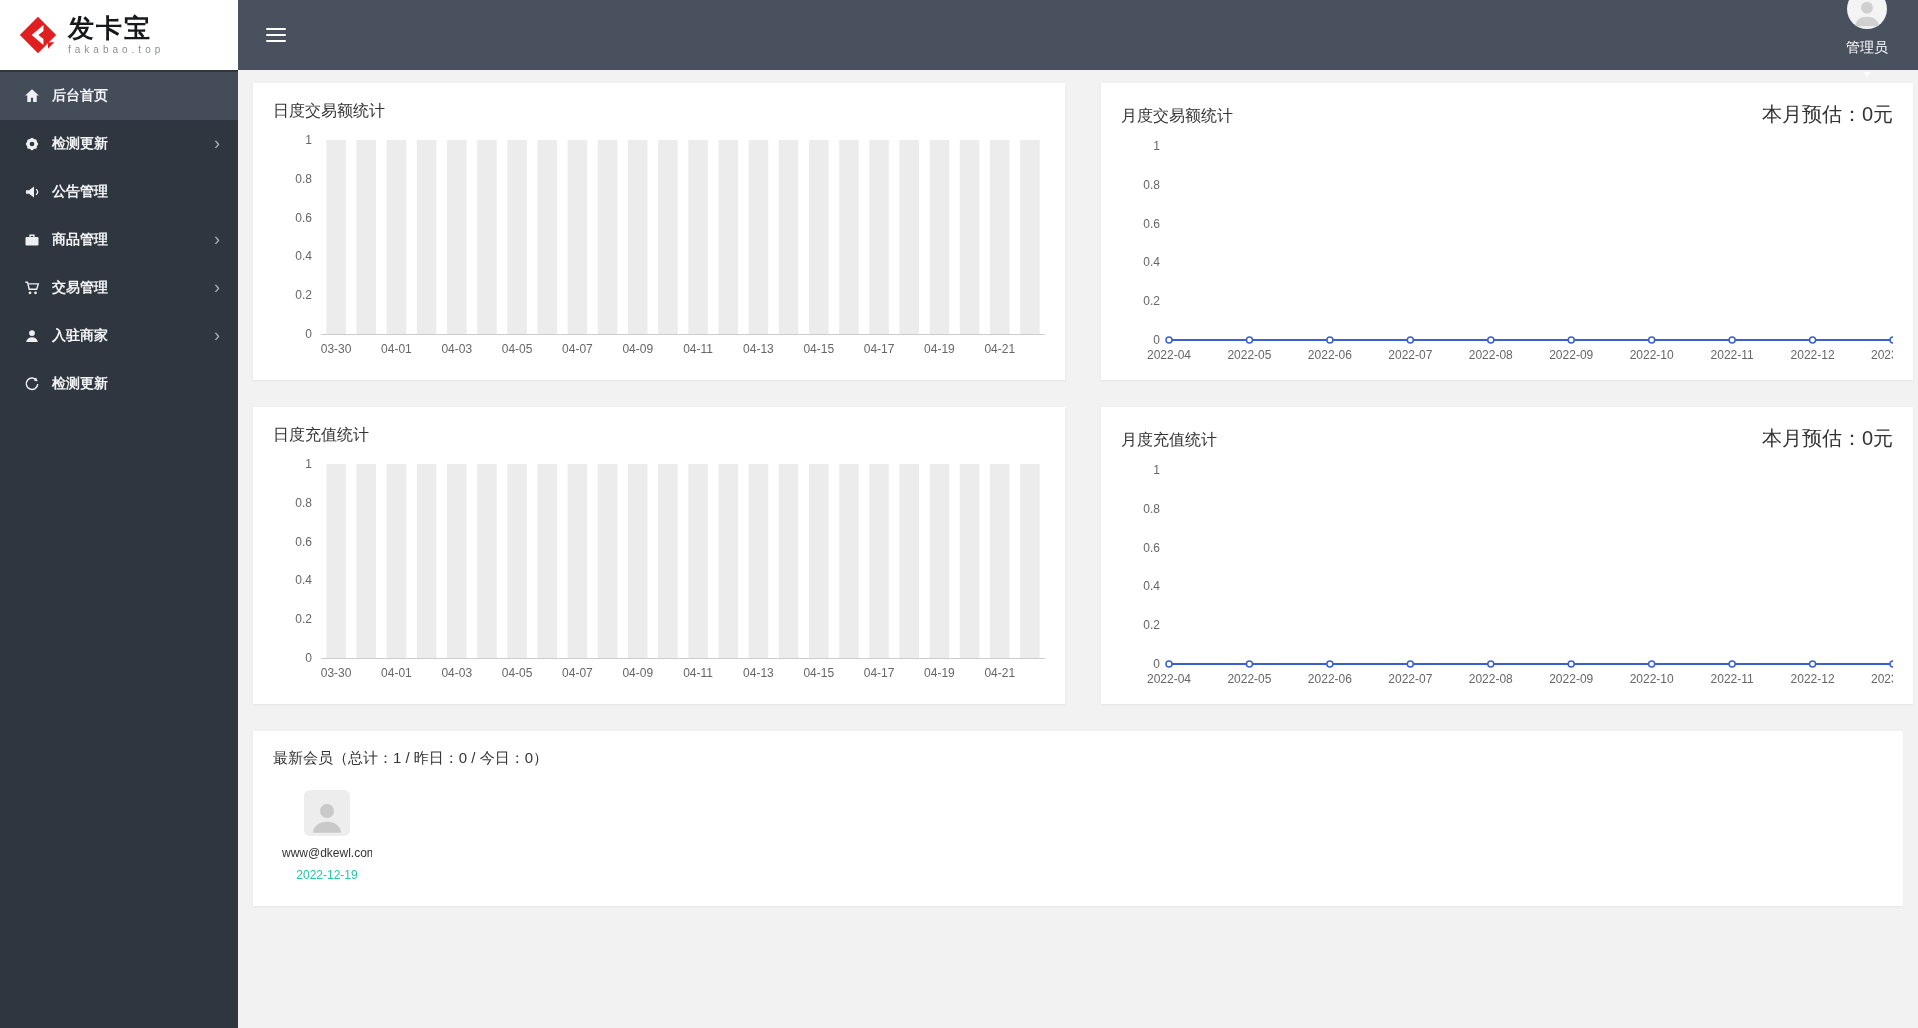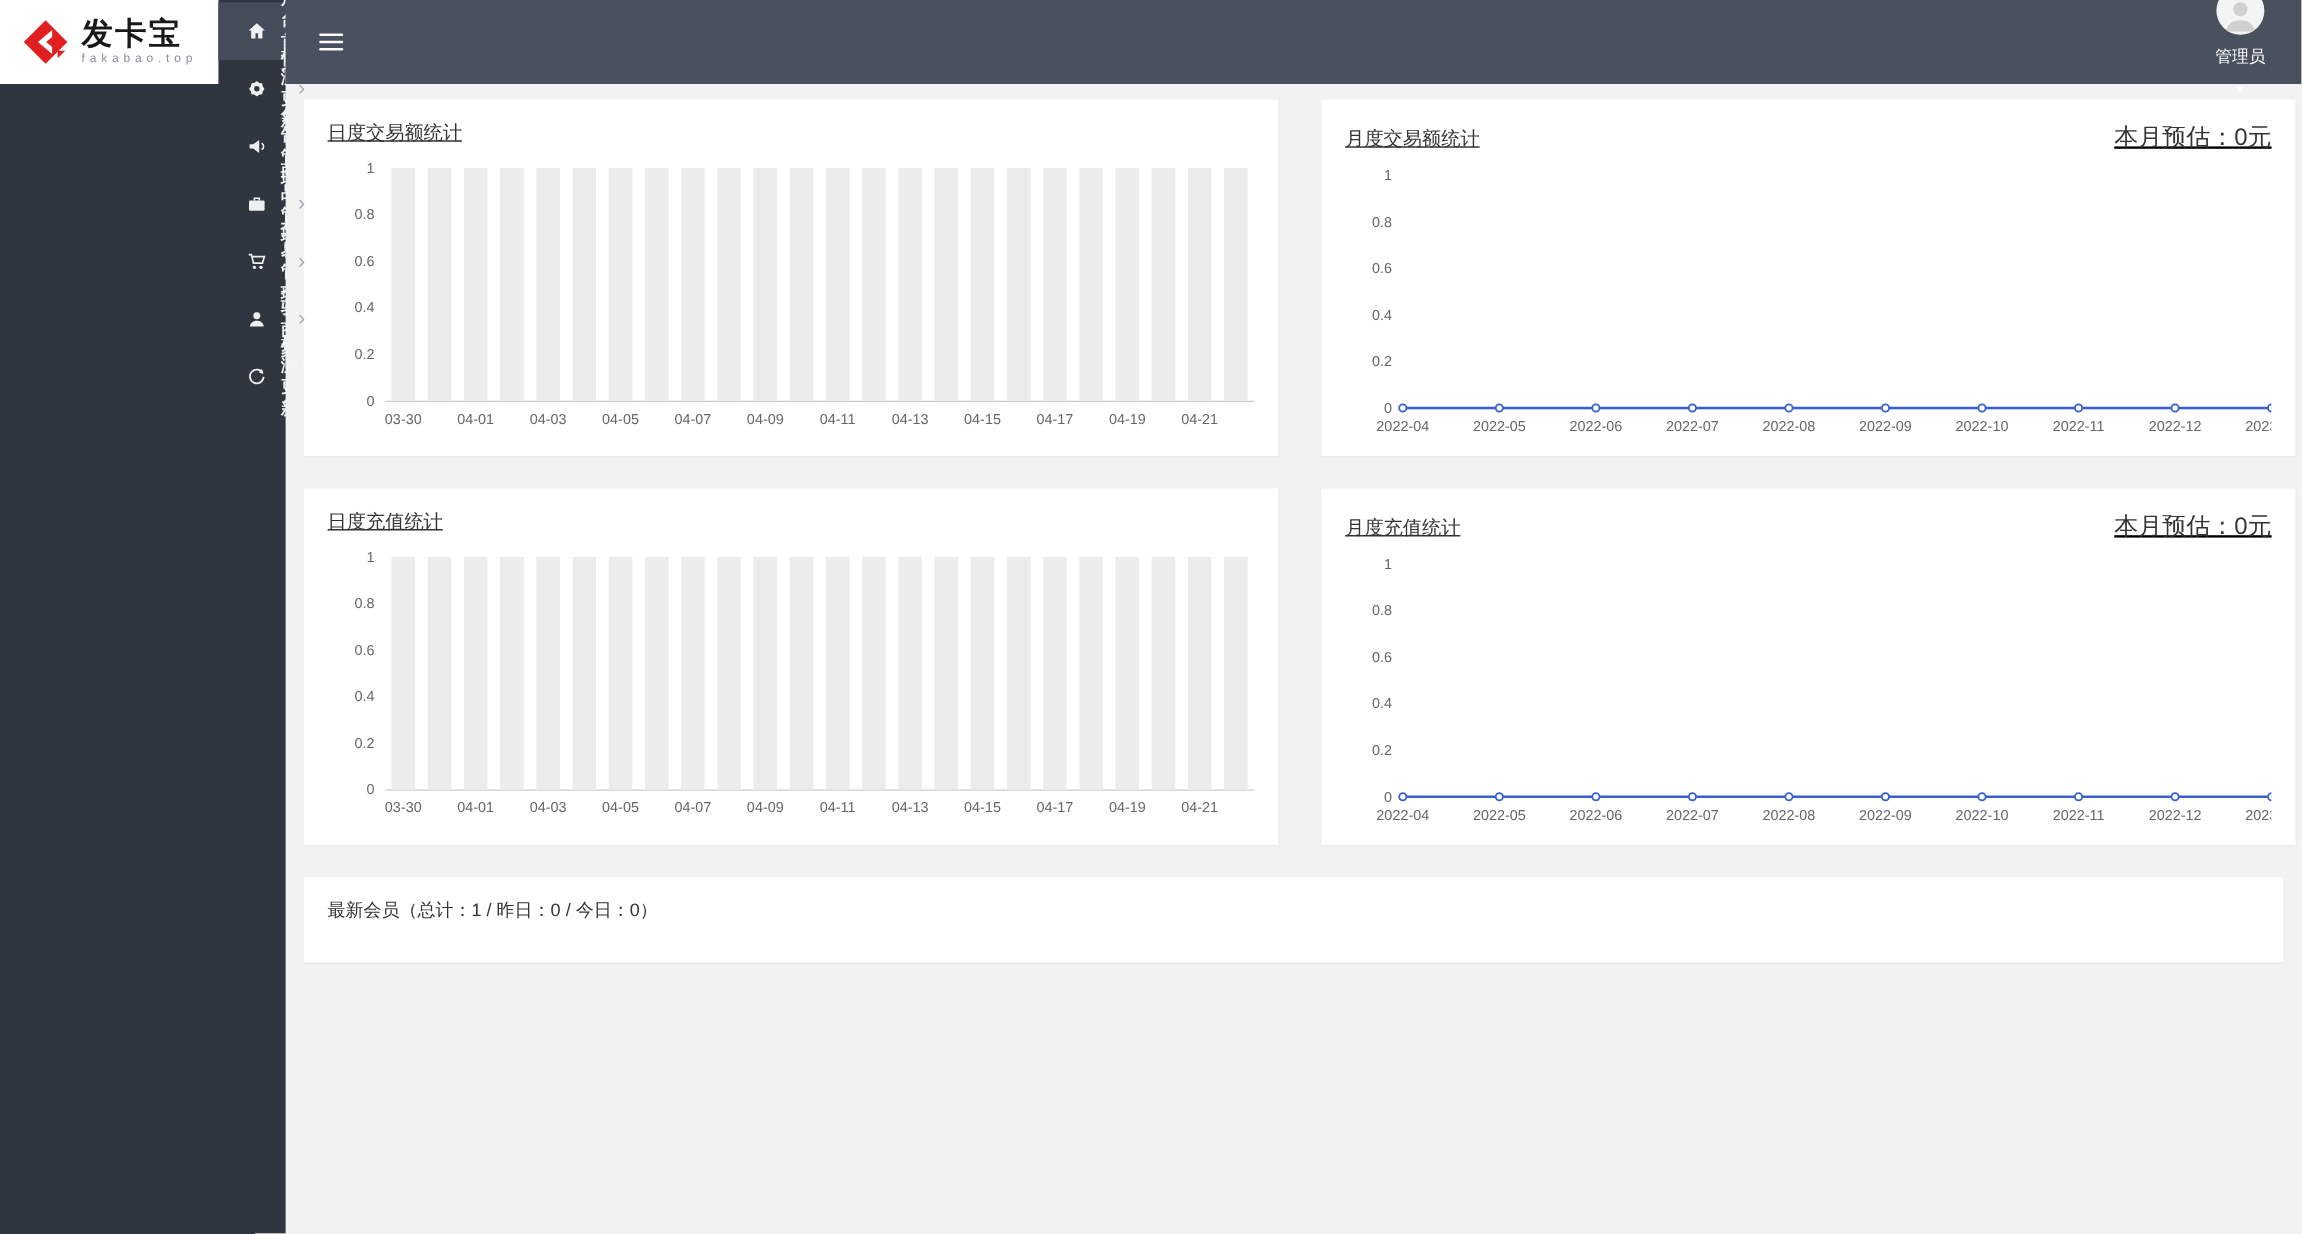--- a/index.html
+++ b/index.html
@@ -1,20 +1,20 @@
 <!DOCTYPE html>
 <html><head>
 <meta charset="utf-8">
 <style>
   * { box-sizing: border-box; margin: 0; padding: 0; }
   html,body { font-family: "Liberation Sans", sans-serif; background:#f2f2f2; }
   .layout { width:1918px; height:1028px; overflow:hidden; display:flex; }
 
   
-  .sidebar { width:238px; flex-shrink:0; background:#30363f; display:flex; flex-direction:row; }
+  .sidebar { width:238px; flex-shrink:0; background:#30363f; display:flex; flex-direction:column; }
   .logo { height:70px; background:#ffffff; display:flex; align-items:center; gap:10px; padding:0 18px; cursor:pointer; }
   .logo-mark svg { display:block; }
   .logo-text { display:flex; flex-direction:column; line-height:1.05; }
   .logo-name { font-size:26px; font-weight:700; color:#17181a; letter-spacing:2px; }
   .logo-domain { font-size:10px; color:#8a8f96; letter-spacing:4px; margin-top:3px; }
 
   .menu { padding-top:2px; }
   .menu-item { display:flex; align-items:center; height:48px; padding:0 18px 0 24px; color:#f2f3f5;
                font-size:14px; font-weight:700; cursor:pointer; text-decoration:none; }
   .menu-item.active { background:#454c59; }
@@ -31,21 +31,21 @@
   .hamburger span { width:20px; height:2px; background:#ffffff; border-radius:1px; }
   .user { display:flex; align-items:center; gap:10px; cursor:pointer;flex-direction:column; }
   .avatar { width:40px; height:40px; border-radius:50%; background:#f4f4f4; overflow:hidden; display:inline-flex;
             align-items:flex-end; justify-content:center; }
   .avatar svg { width:34px; height:34px; }
   .user-name { color:#ffffff; font-size:14px; }
   .caret { color:#ffffff; font-size:12px; opacity:.9; }
 
   
   .content { flex:1; padding:13px 15px; overflow:hidden; }
-  .grid { display:grid; grid-template-columns:1fr 1fr; gap:27px 36px;text-decoration:underline; }
+  .grid { display:grid; grid-template-columns:1fr 1fr; gap:27px 36px; }
   .card { background:#ffffff; box-shadow:0 1px 2px rgba(0,0,0,.06); padding:18px 20px 14px; }
   .card-head { display:flex; align-items:baseline; justify-content:space-between; margin-bottom:10px; }
   .card-title { font-size:16px; color:#333333; }
   .card-estimate { font-size:20px; color:#333333; }
   .chart { height:228px; overflow:hidden; }
   .chart svg { display:block; }
   .chart text { font-family:"Liberation Sans", sans-serif; }
 
   
   .members-card { margin-top:27px; padding-bottom:24px; }
@@ -357,16 +357,28 @@
               </svg>
             </div>
         </div>
 
       </section>
 
       <section class="card members-card">
         <div class="card-head">
           <span class="card-title">最新会员（总计：1 / 昨日：0 / 今日：0）</span>
         </div>
+        <div class="members-list">
+          <div class="member">
+            <span class="m-avatar">
+              <svg viewBox="0 0 24 24">
+                  <circle cx="12" cy="9" r="4.2" fill="#c9c9c9"></circle>
+                  <path d="M3.5 22c.6-4.4 4-6.6 8.5-6.6s7.9 2.2 8.5 6.6z" fill="#c9c9c9"></path>
+                </svg>
+            </span>
+            <div class="m-email">www@dkewl.com</div>
+            <div class="m-date">2022-12-19</div>
+          </div>
+        </div>
       </section>
     </div>
   </div>
 </div>
 
 </body></html>

